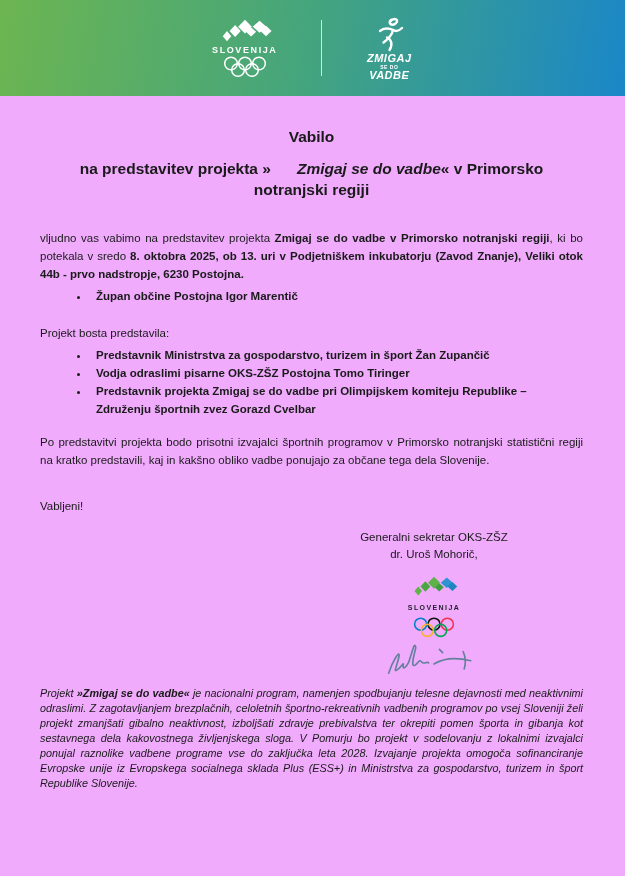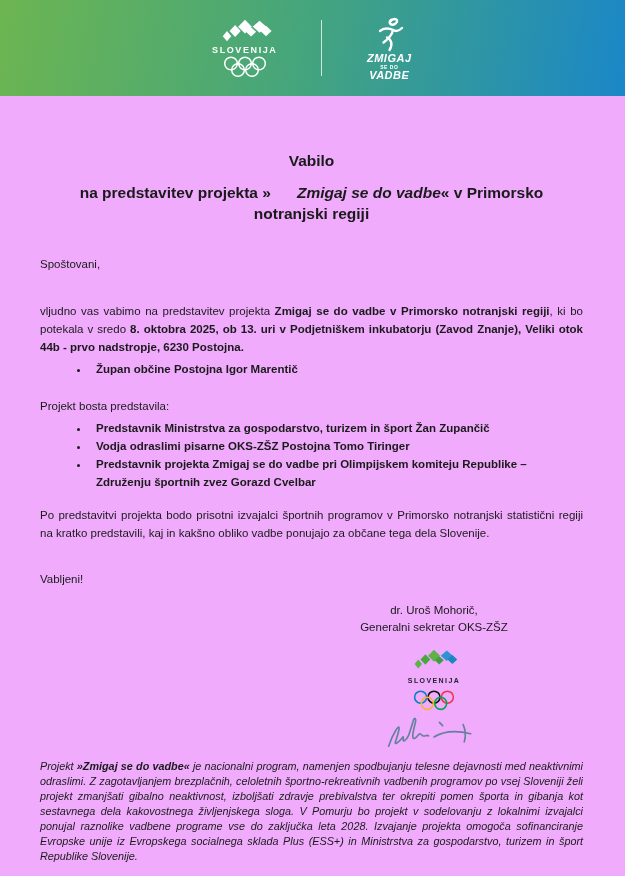--- a/index.html
+++ b/index.html
@@ -20,21 +20,21 @@
   }
   .banner-logos { display: flex; align-items: center; gap: 28px; }
   .oks-logo { display: flex; flex-direction: column; align-items: center; width: 96px; }
   .oks-label { font-size: 9px; font-weight: bold; letter-spacing: 1.6px; color: #ffffff; margin: 2px 0 1px; }
   .logo-divider { width: 1.5px; height: 56px; background: rgba(255,255,255,0.75); }
   .zmigaj-logo { display: flex; flex-direction: column; align-items: center; width: 78px; color: #fff; }
   .zmigaj-word { font-size: 11px; font-weight: bold; font-style: italic; letter-spacing: 0.5px; line-height: 11px; }
   .zmigaj-small { font-size: 5px; font-weight: bold; letter-spacing: 0.5px; line-height: 6px; }
   
   .content { padding: 0 42px 0 40px; }
-  .title { text-align: center; font-size: 15.5px; font-weight: bold; margin-top: 56px; }
+  .title { text-align: center; font-size: 15.5px; font-weight: bold; margin-top: 32px; }
   .subtitle { text-align: center; font-size: 15.5px; font-weight: bold; margin: 12px auto 0; max-width: 525px; line-height: 21px; }
   .body-text { font-size: 11.5px; line-height: 18px; }
   .salutation { margin-top: 31px; }
   .intro { margin-top: 29px; text-align: justify; }
   .heading-line { margin-top: 28px; }
   .heading-line2 { margin-top: 19px; }
   ul.bullets { margin: 4px 0 3px; padding-left: 50px; font-weight: bold; }
   ul.bullets li { font-size: 11.5px; line-height: 18px; padding-left: 6px; }
   .closing { margin-top: 15px; text-align: justify; }
   .farewell { margin-top: 28px; }
@@ -97,42 +97,41 @@
       </div>
 
     </div>
   </header>
 
   <main class="content">
 
     <h1 class="title">Vabilo</h1>
     <h2 class="subtitle"><span style="font-weight: bold;">na predstavitev projekta »</span><span style="font-weight: bold; font-style: italic; margin-left: 26px;">Zmigaj se do vadbe</span><span style="font-weight: bold;">« v Primorsko notranjski regiji</span></h2>
 
-    <p class="body-text salutation">Spoštovani,</p>
 
     <p class="body-text intro"><span>vljudno vas vabimo na predstavitev projekta </span><span style="font-weight: bold;">Zmigaj se do vadbe v Primorsko notranjski regiji</span><span>, ki bo potekala v sredo </span><span style="font-weight: bold;">8. oktobra 2025, ob 13. uri  v Podjetniškem inkubatorju (Zavod Znanje), Veliki otok 44b -  prvo nadstropje,  6230 Postojna.</span></p>
 
     <ul class="bullets">
         <li>Župan občine Postojna Igor Marentič</li>
       </ul>
 
     <p class="body-text heading-line2">Projekt bosta predstavila:</p>
     <ul class="bullets">
         <li>Predstavnik Ministrstva za gospodarstvo, turizem in šport Žan Zupančič</li>
         <li>Vodja odraslimi pisarne OKS-ZŠZ Postojna Tomo Tiringer</li>
         <li>Predstavnik projekta Zmigaj se do vadbe pri Olimpijskem komiteju Republike – Združenju športnih zvez Gorazd Cvelbar</li>
       </ul>
 
     <p class="body-text closing">Po predstavitvi projekta bodo prisotni izvajalci športnih programov v Primorsko notranjski statistični regiji na kratko predstavili, kaj in kakšno obliko vadbe ponujajo za občane tega dela Slovenije.</p>
 
     <p class="body-text farewell">Vabljeni!</p>
 
     <div class="sig-block">
+      <div>Generalni sekretar OKS-ZŠZ</div>
       <div>dr. Uroš Mohorič,</div>
-      <div>Generalni sekretar OKS-ZŠZ</div>
 
       <div class="sig-logo">
         <svg width="52" height="21" viewBox="0 0 64 28">
           <path d="M6,20 L11,14 L16,20 L11,26 Z" fill="#5fb24a"></path>
           <path d="M14,14 L20.5,7 L27,14 L20.5,21 Z" fill="#4aa63e"></path>
           <path d="M24,9 L32,1 L40,9 L32,17 Z" fill="#5fb24a"></path>
           <path d="M33,15 L39,9.5 L45,15 L39,20.5 Z" fill="#3f9e44"></path>
           <path d="M41,9 L49,2 L57,9 L49,16 Z" fill="#2e93d2"></path>
           <path d="M50,14 L56.5,8 L63,14 L56.5,20 Z" fill="#1e84c2"></path>
         </svg>

